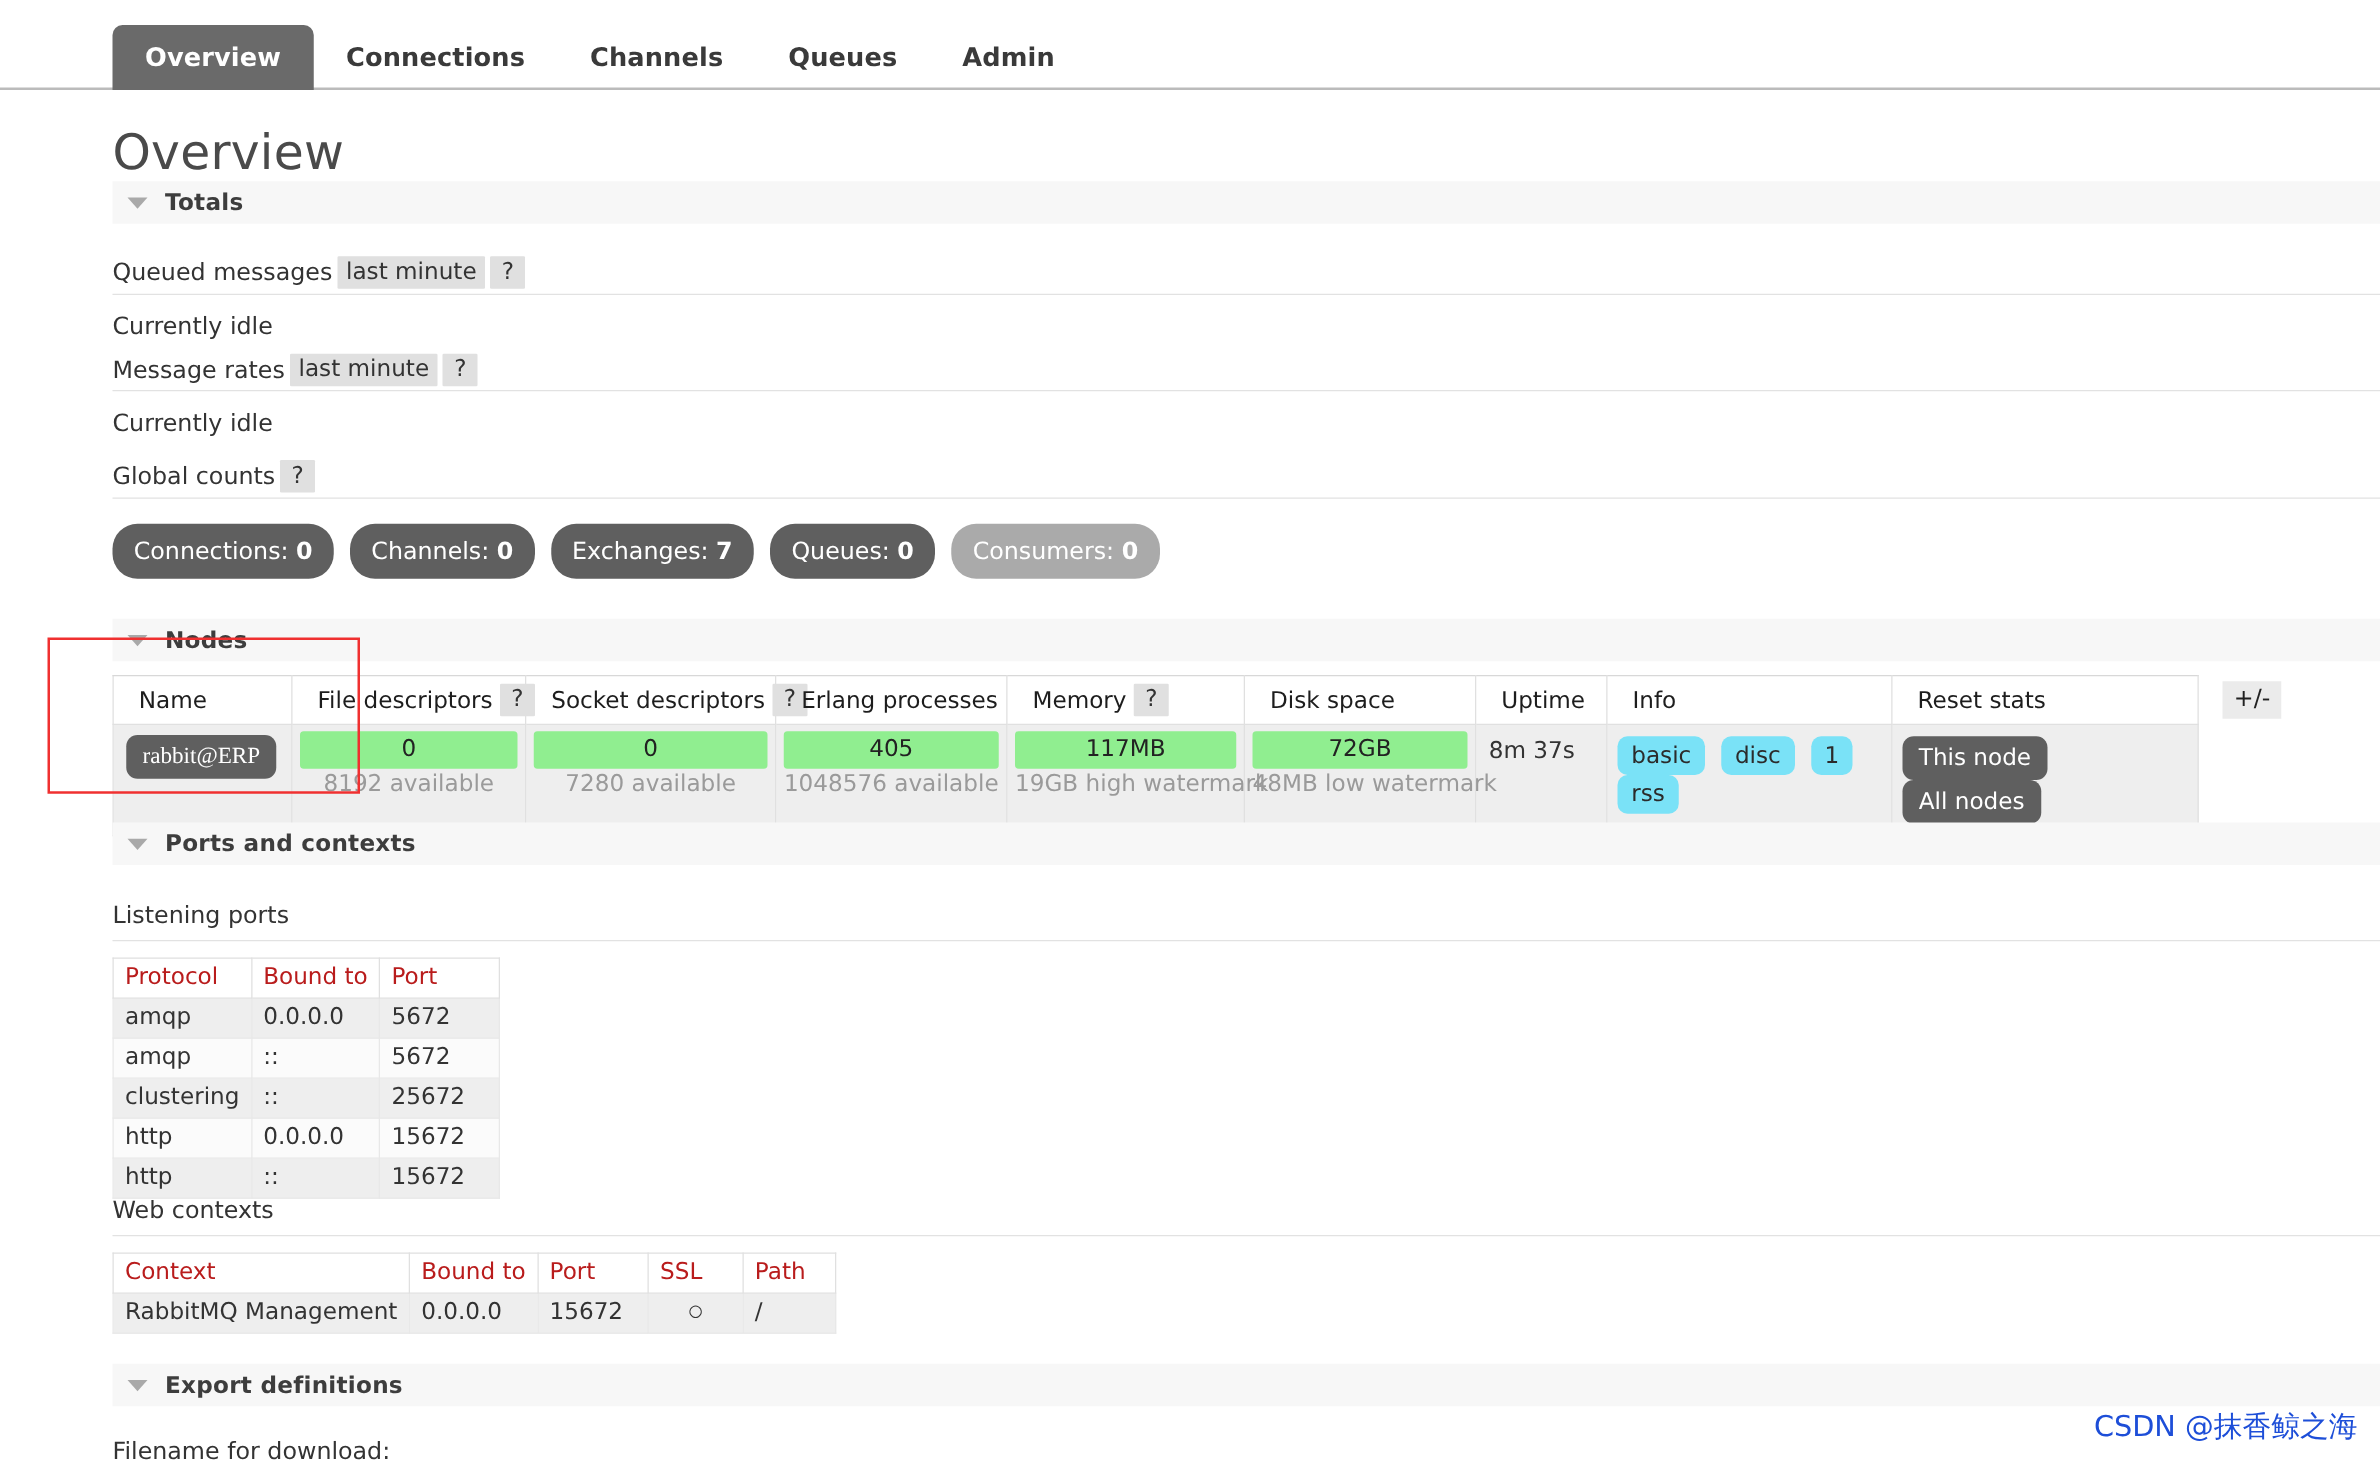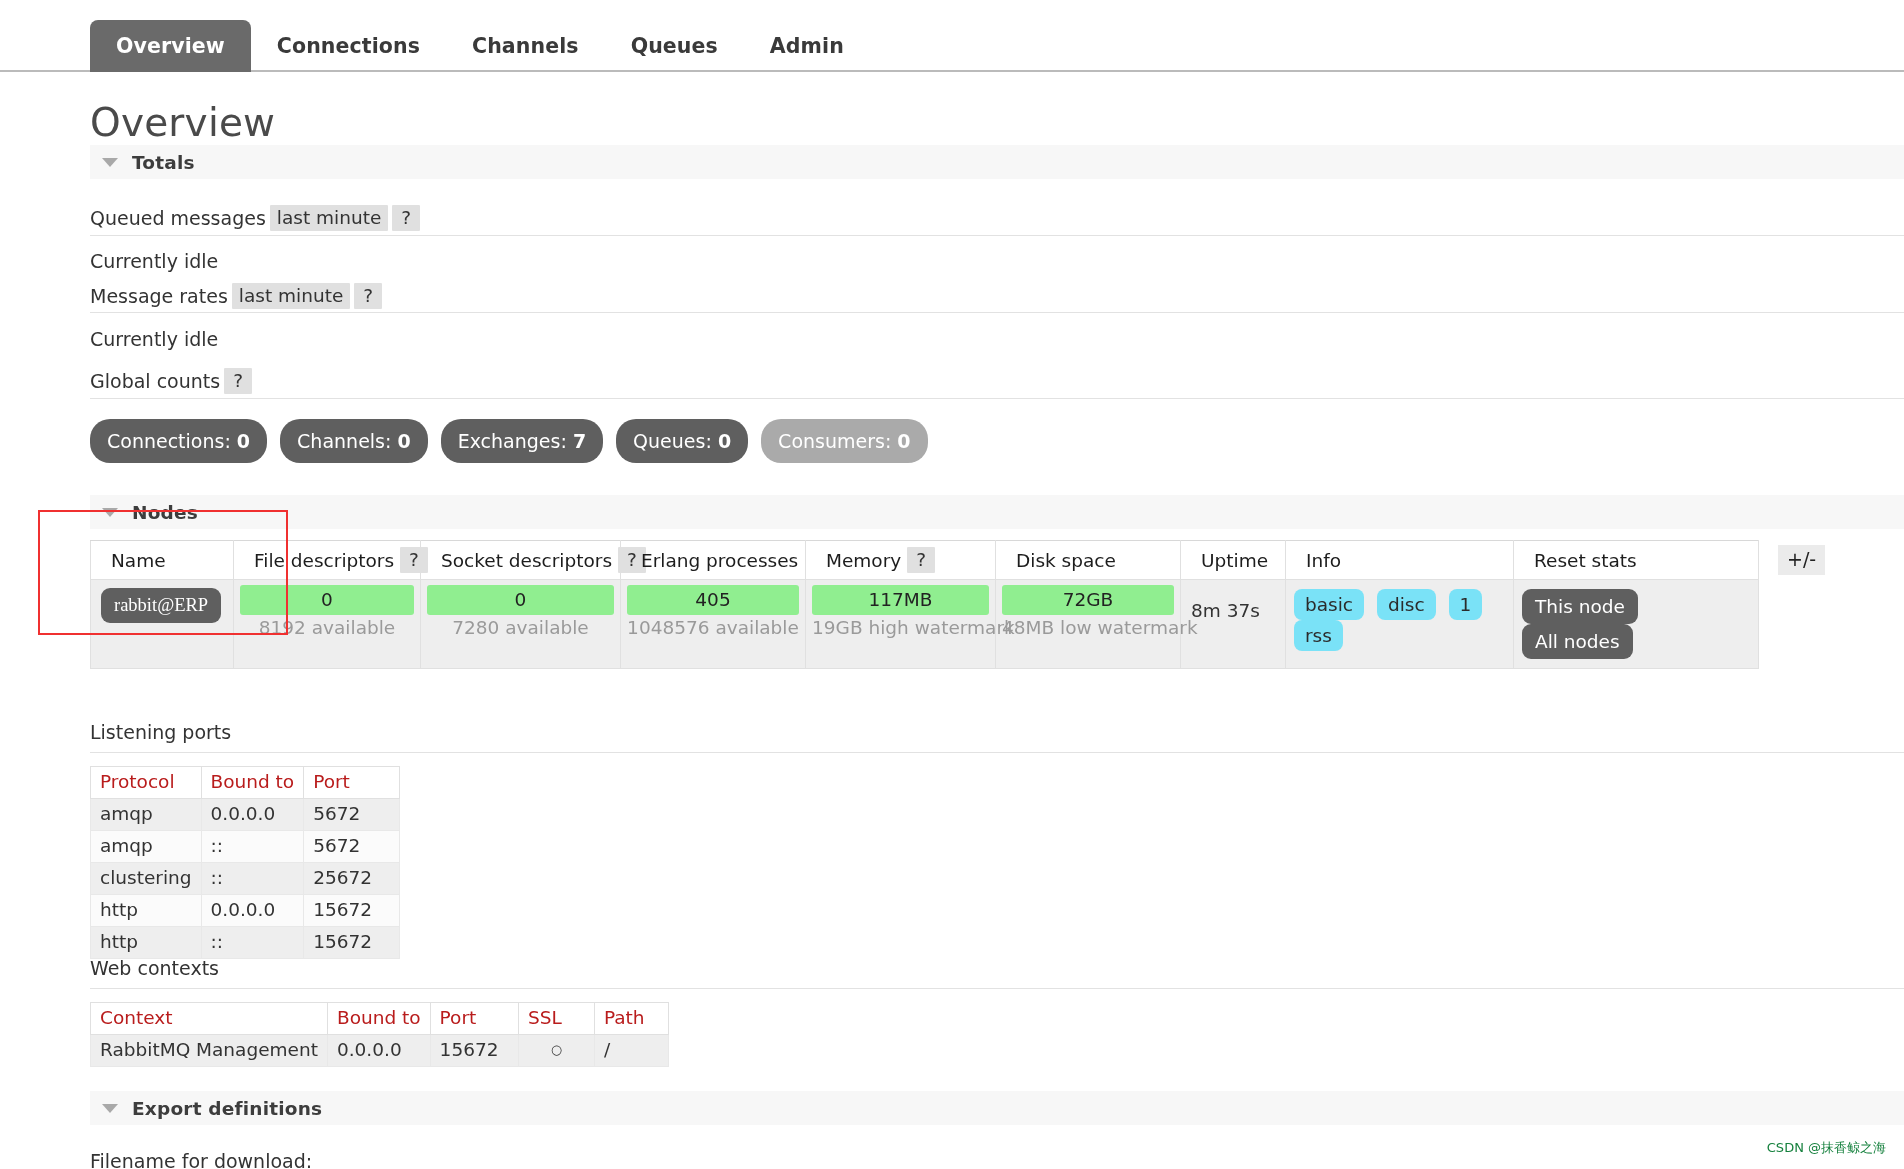--- a/index.html
+++ b/index.html
@@ -189,21 +189,21 @@
     padding: 4px 0 5px 0;
     border-radius: 3px;
   }
   .sub {
     text-align: center;
     font-size: 18.5px;
     color: #9a9a9a;
     white-space: nowrap;
     margin-top: 2px;
   }
-  .plain-cell { padding: 20px 10px !important; font-size: 18.5px; color: #333; }
+  .plain-cell { padding: 10px 10px !important; font-size: 18.5px; color: #333; }
   .info-pill {
     display: inline-block;
     background: #7ae2f7;
     color: #2b2b2b;
     font-size: 18.5px;
     padding: 5px 11px;
     border-radius: 8px;
     margin-right: 7px;
     cursor: pointer;
   }
@@ -273,22 +273,22 @@
     position: absolute;
     border: 2px solid #f03030;
     pointer-events: none;
   }
 
   
   .watermark {
     position: absolute;
     right: 18px;
     bottom: 12px;
-    font-size: 13px;
-    color: #15803d;
+    font-size: 23px;
+    color: #1d4ed8;
     white-space: nowrap;
   }
 </style>
 </head>
 <body>
 
 <div id="page">
 
   <div class="navbar">
     <div class="navlist">
@@ -444,20 +444,24 @@
         <td class="reset-cell">
           <span class="dark-btn">This node</span>
           <span class="dark-btn">All nodes</span>
         </td>
       </tr>
     </tbody>
   </table>
 
   <div class="plusminus" style="left:1778px; top:545px;">+/-</div>
 
+  <div class="section-head" style="top:658px;">
+    <span class="caret"></span>
+    <span class="sec-label">Ports and contexts</span>
+  </div>
 
   <div class="sub-label" style="top:721px;">Listening ports</div>
   <div class="rule" style="top:752px;"></div>
 
   <table class="mini-table" style="top:766px; width:310px;">
     <colgroup>
         <col style="width:85px">
         <col style="width:84px">
         <col style="width:141px">
       </colgroup>

